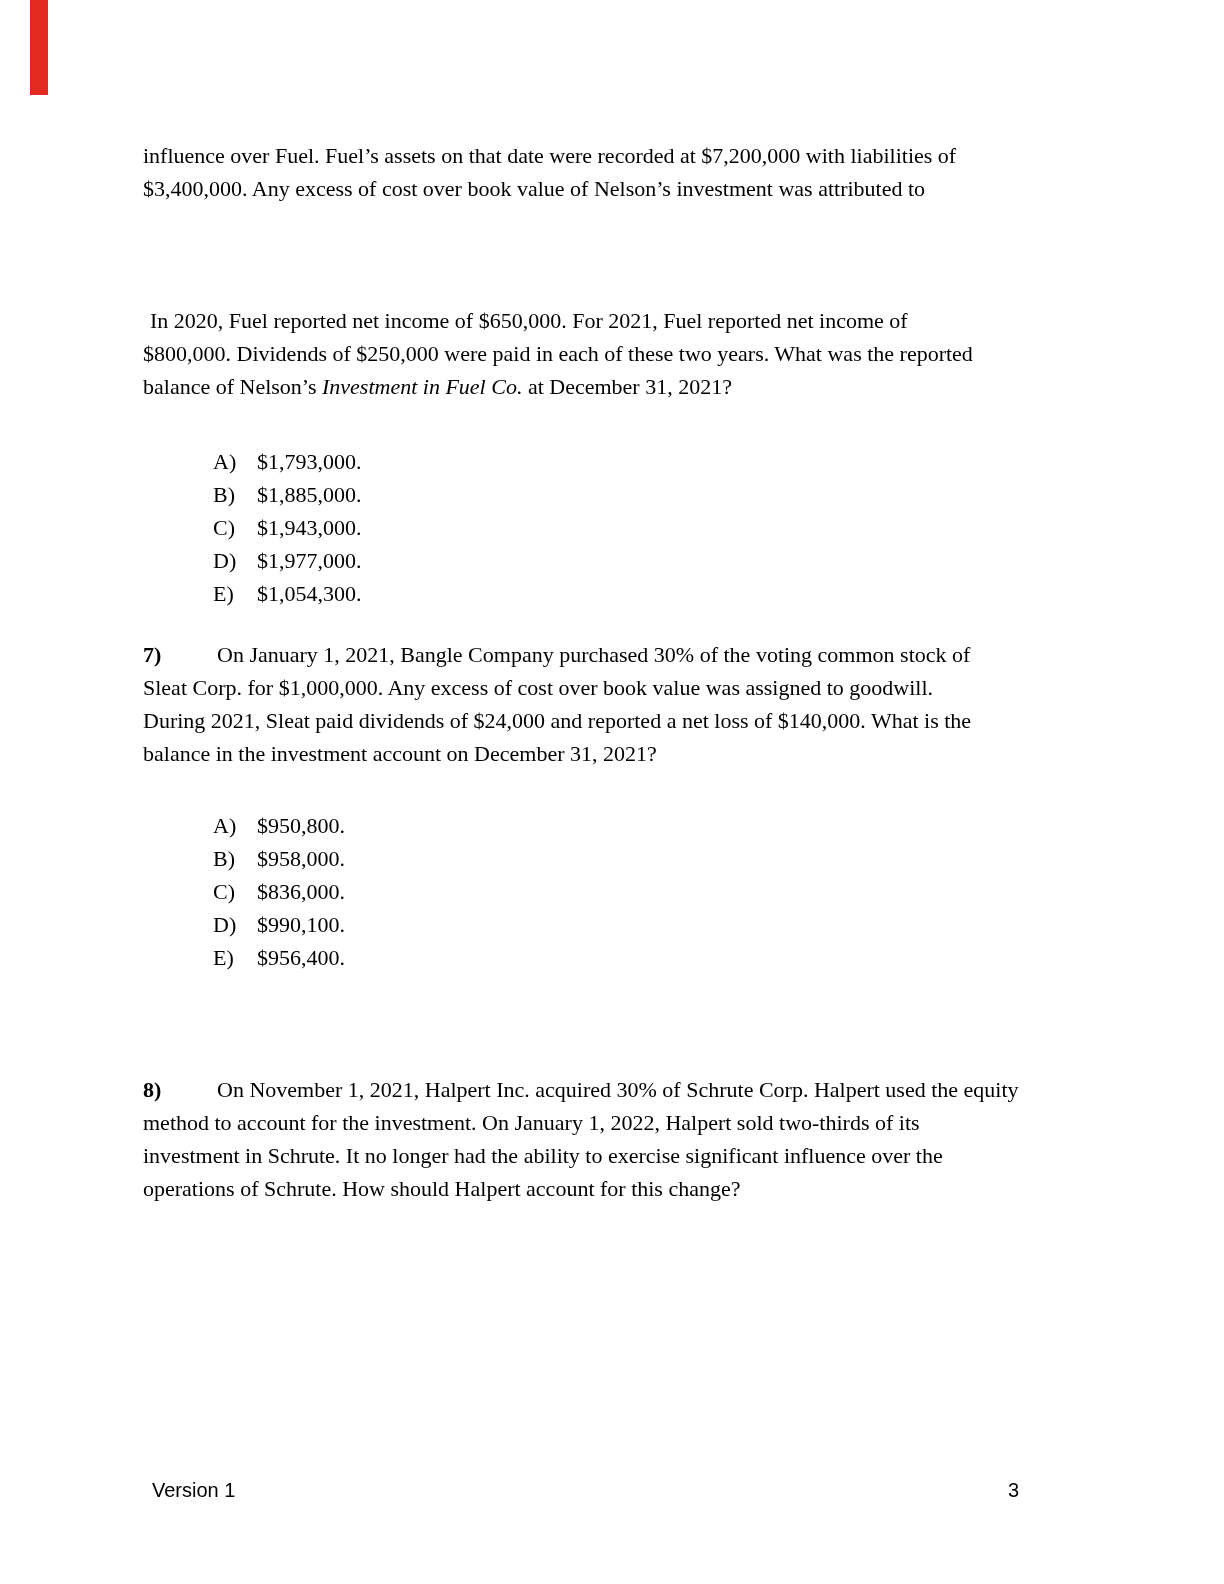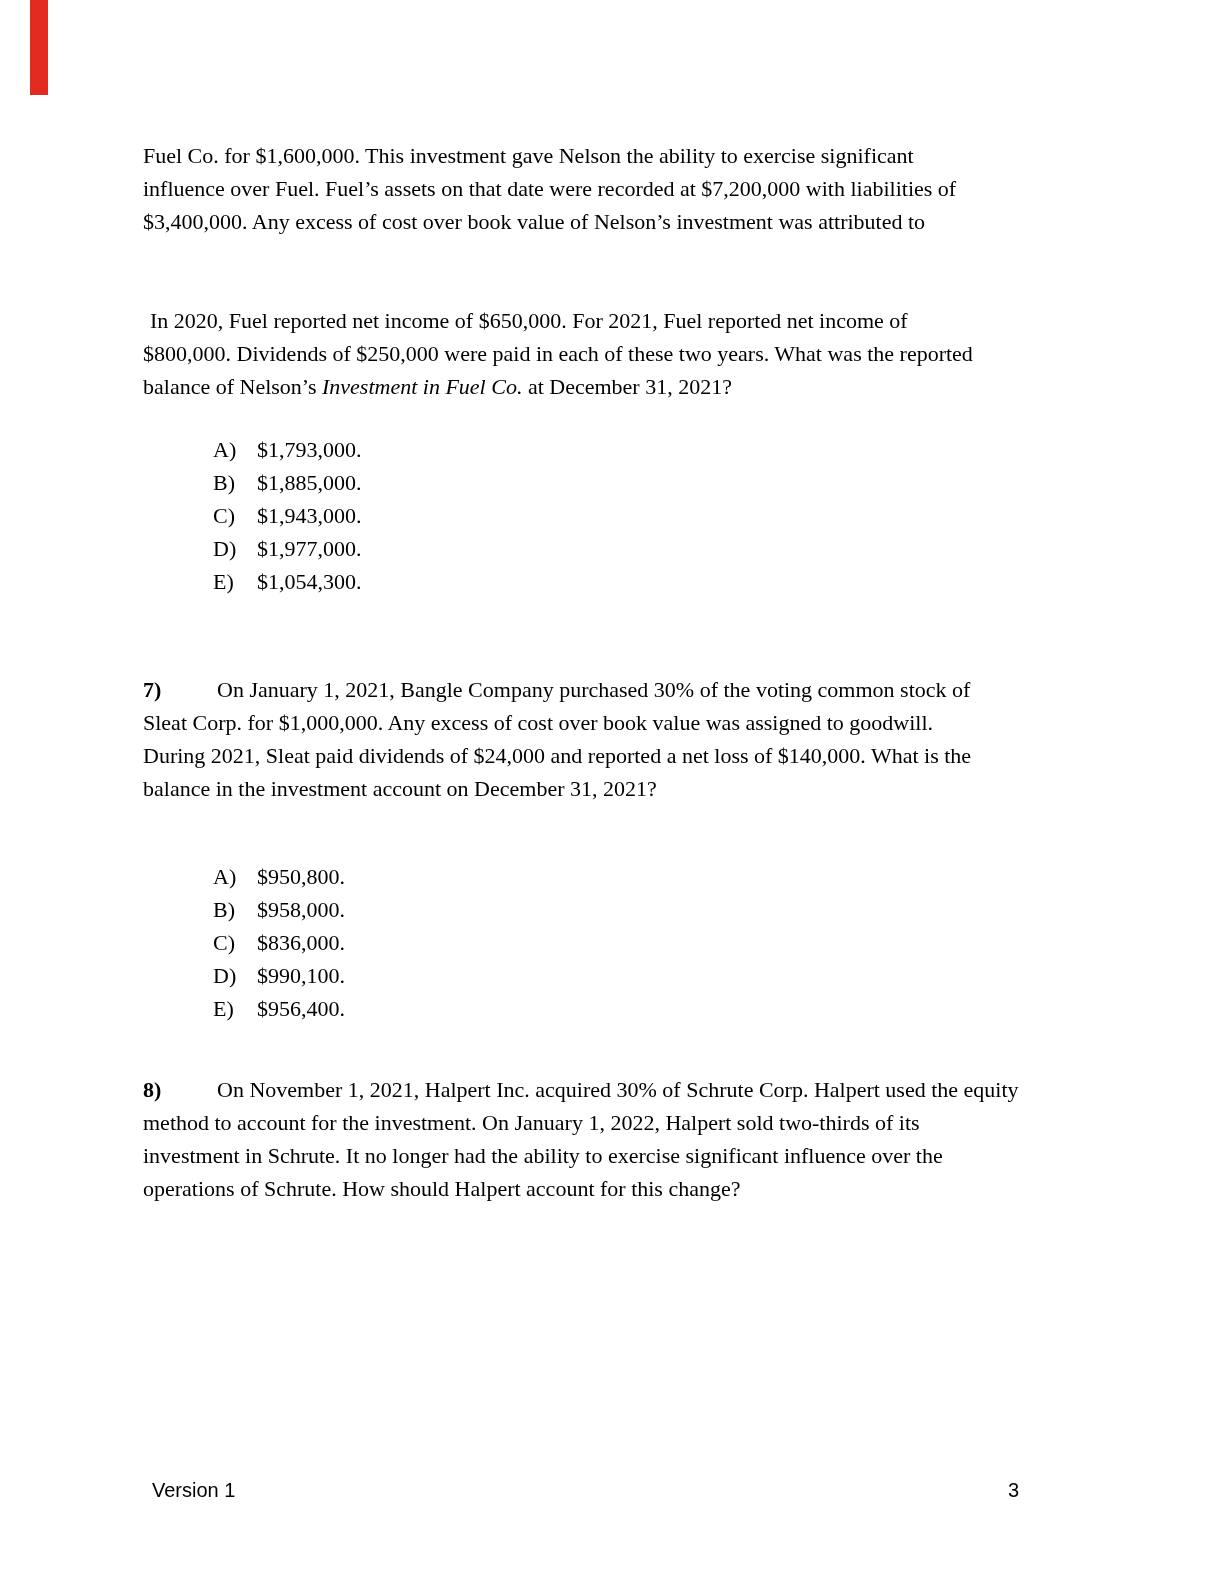--- a/index.html
+++ b/index.html
@@ -27,21 +27,21 @@
     line-height: 33px;
     height: 33px;
     white-space: pre;
   }
   .qnum {
     font-weight: bold;
     display: inline-block;
     width: 74px;
   }
   .indent { padding-left: 7px; }
-  .choices { position: absolute; left: 213px; }
+  .choices { position: absolute; left: 213px; margin-top: 12px; }
   .choice-row {
     font-size: 22px;
     line-height: 33px;
     height: 33px;
     white-space: pre;
   }
   .choice-label {
     display: inline-block;
     width: 44px;
   }
@@ -60,47 +60,46 @@
     font-size: 20px;
     line-height: 24px;
   }
 </style>
 </head>
 <body>
 
 <div class="ribbon"></div>
 
 <div class="block" style="top:139px">
-  <div class="line">Fuel Co. for $1,600,000. This investment gave Nelson the ability to exercise significant</div>
   <div class="line">influence over Fuel. Fuel’s assets on that date were recorded at $7,200,000 with liabilities of</div>
   <div class="line">$3,400,000. Any excess of cost over book value of Nelson’s investment was attributed to</div>
 </div>
 
 <div class="block" style="top:304px">
   <div class="line indent">In 2020, Fuel reported net income of $650,000. For 2021, Fuel reported net income of</div>
   <div class="line">$800,000. Dividends of $250,000 were paid in each of these two years. What was the reported</div>
   <div class="line"><span>balance of Nelson’s </span><span class="it">Investment in Fuel Co.</span><span> at December 31, 2021?</span></div>
 </div>
 
 <div class="choices" style="top:433px">
   <div class="choice-row"><span class="choice-label">A)</span><span class="choice-value">$1,793,000.</span></div>
   <div class="choice-row"><span class="choice-label">B)</span><span class="choice-value">$1,885,000.</span></div>
   <div class="choice-row"><span class="choice-label">C)</span><span class="choice-value">$1,943,000.</span></div>
   <div class="choice-row"><span class="choice-label">D)</span><span class="choice-value">$1,977,000.</span></div>
   <div class="choice-row"><span class="choice-label">E)</span><span class="choice-value">$1,054,300.</span></div>
 </div>
 
-<div class="block" style="top:673px">
+<div class="block" style="top:638px">
   <div class="line"><b class="qnum">7)</b><span>On January 1, 2021, Bangle Company purchased 30% of the voting common stock of</span></div>
   <div class="line">Sleat Corp. for $1,000,000. Any excess of cost over book value was assigned to goodwill.</div>
   <div class="line">During 2021, Sleat paid dividends of $24,000 and reported a net loss of $140,000. What is the</div>
   <div class="line">balance in the investment account on December 31, 2021?</div>
 </div>
 
-<div class="choices" style="top:860px">
+<div class="choices" style="top:797px">
   <div class="choice-row"><span class="choice-label">A)</span><span class="choice-value">$950,800.</span></div>
   <div class="choice-row"><span class="choice-label">B)</span><span class="choice-value">$958,000.</span></div>
   <div class="choice-row"><span class="choice-label">C)</span><span class="choice-value">$836,000.</span></div>
   <div class="choice-row"><span class="choice-label">D)</span><span class="choice-value">$990,100.</span></div>
   <div class="choice-row"><span class="choice-label">E)</span><span class="choice-value">$956,400.</span></div>
 </div>
 
 <div class="block" style="top:1073px">
   <div class="line"><b class="qnum">8)</b><span>On November 1, 2021, Halpert Inc. acquired 30% of Schrute Corp. Halpert used the equity</span></div>
   <div class="line">method to account for the investment. On January 1, 2022, Halpert sold two-thirds of its</div>

